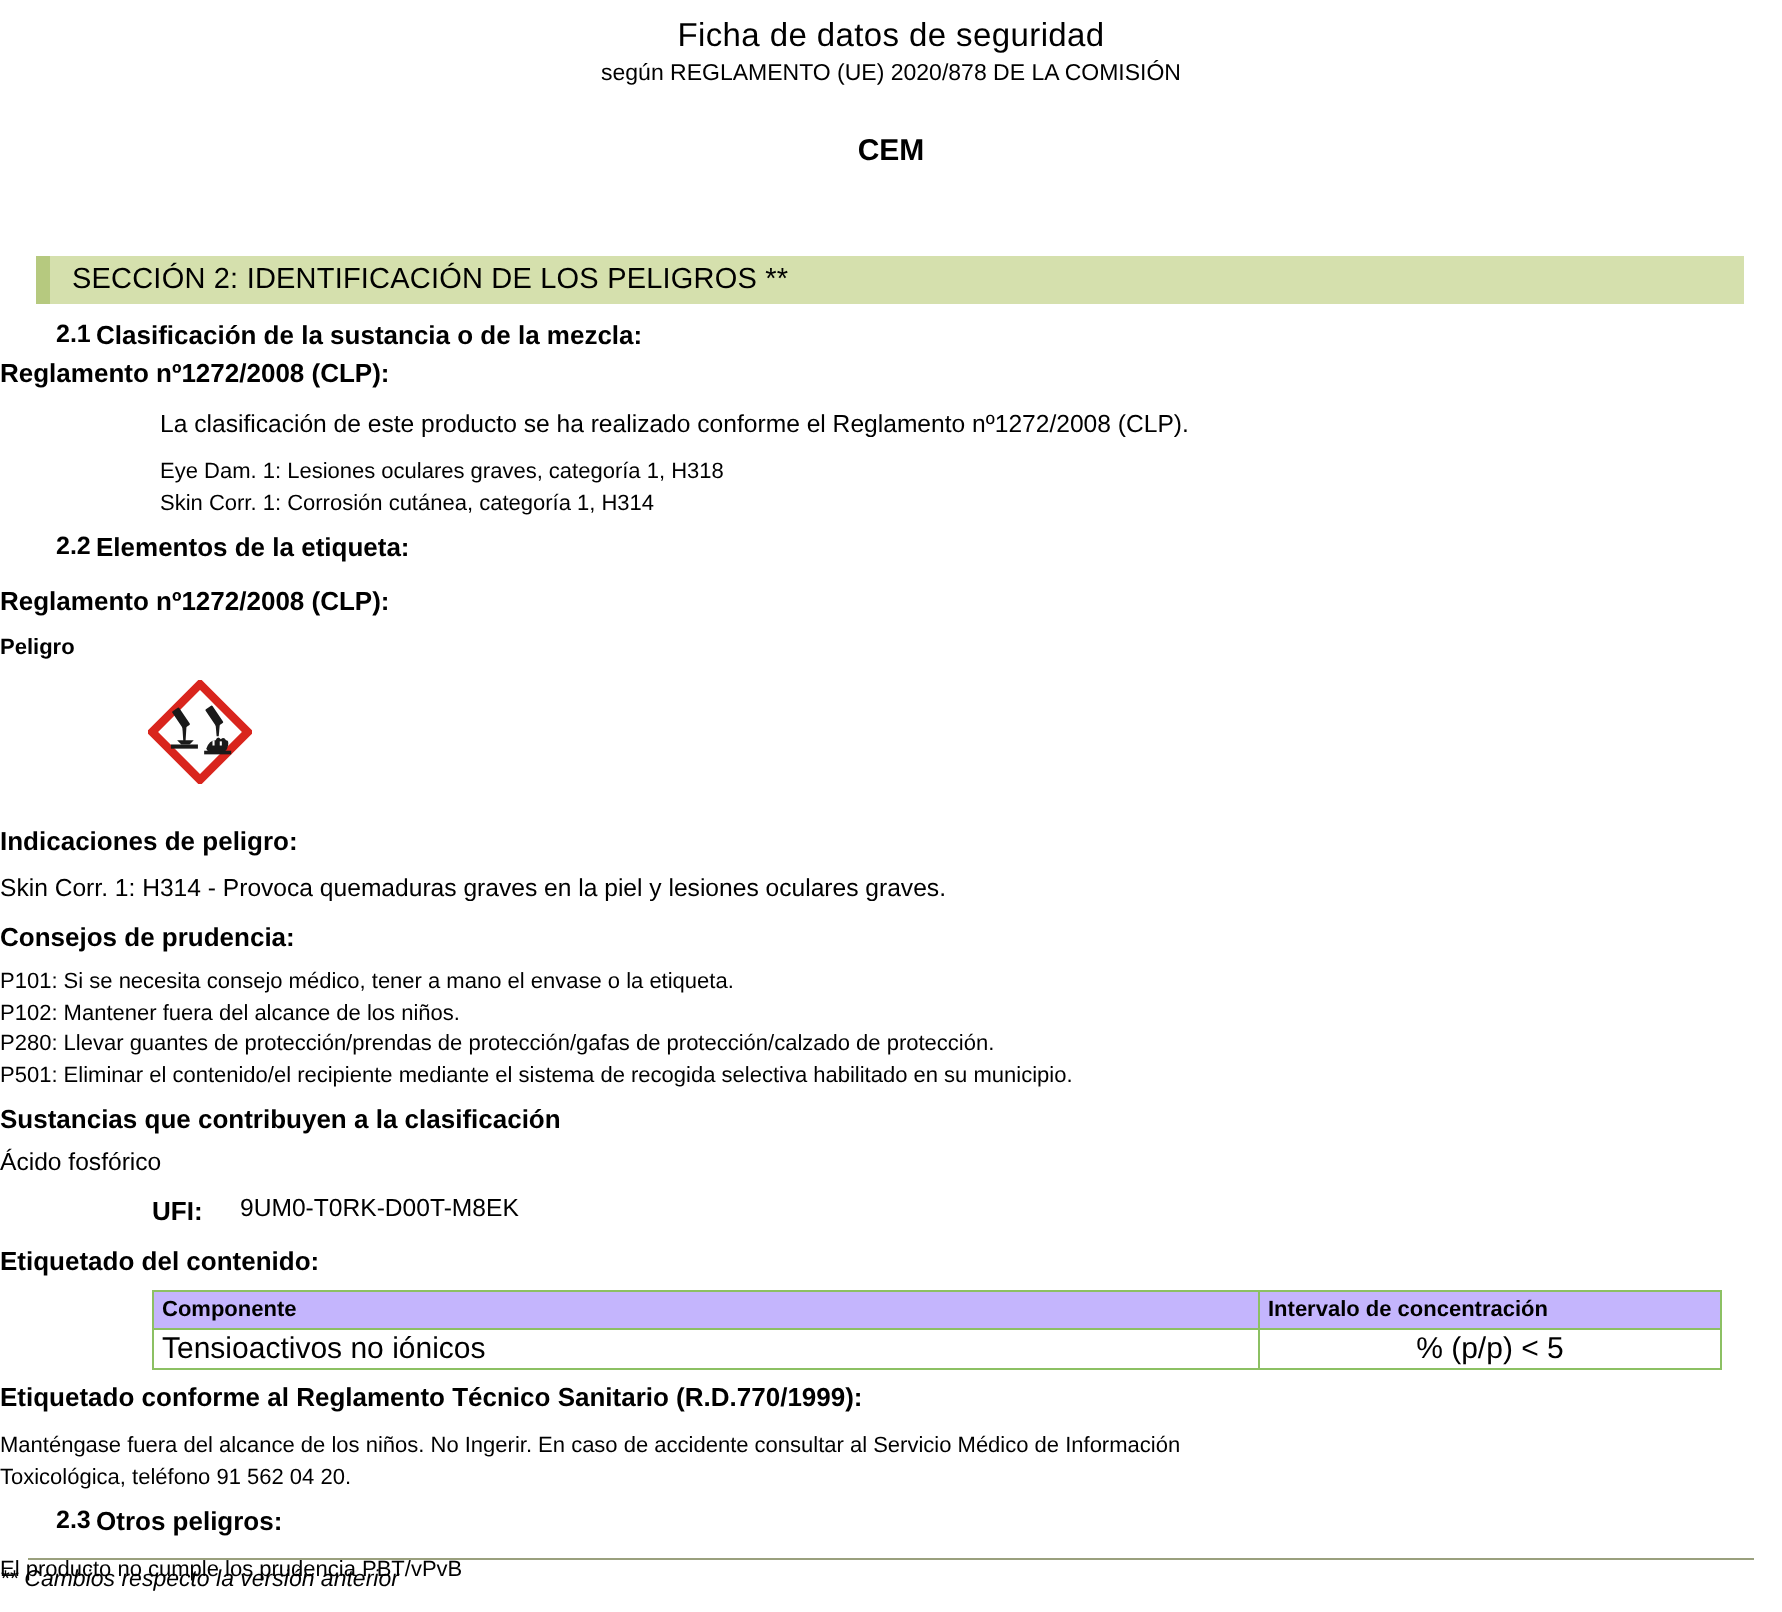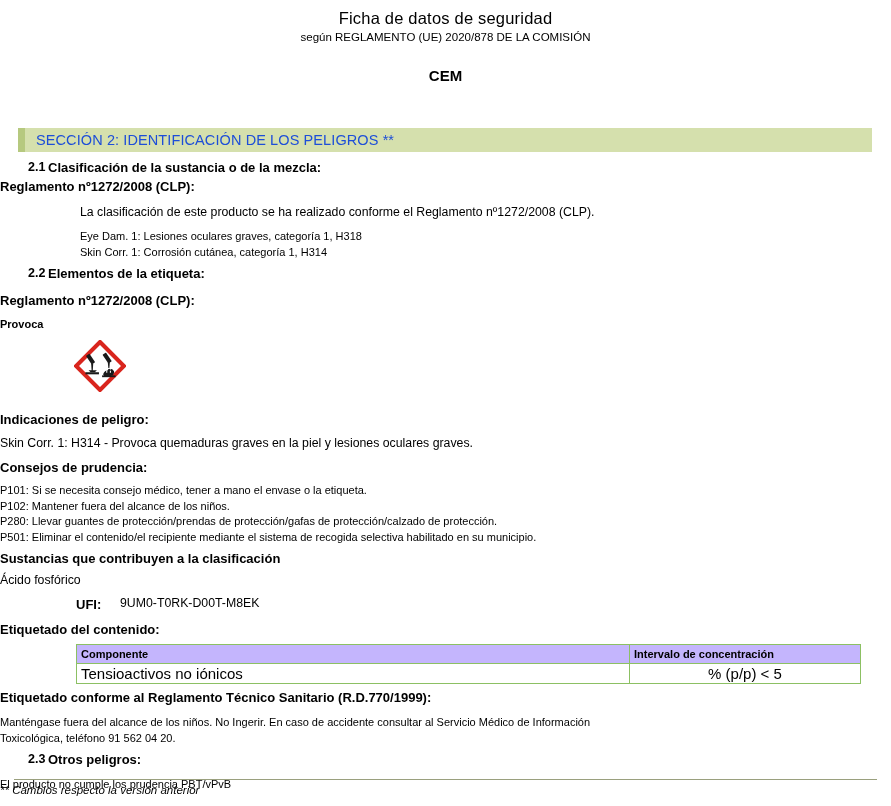--- a/index.html
+++ b/index.html
@@ -45,21 +45,21 @@
     top: 128px;
     width: 854px;
     height: 24px;
     background: #d5e0ad;
     border-left: 7px solid #b6c97f;
     box-sizing: border-box;
     display: flex;
     align-items: center;
   }
   .section-banner-title {
-    color: #1d4ed8;
+    color: #000000;
     font-size: 14.5px;
     padding-left: 11px;
     letter-spacing: 0.1px;
     white-space: nowrap;
   }
 
   
   .content {
     position: absolute;
     left: 0;
@@ -205,21 +205,21 @@
     <div class="num">2.2</div>
     <div class="num-title">Elementos de la etiqueta:</div>
   </div>
 
   <div class="sp-8"></div>
 
   <div class="lvl1 subhead">Reglamento nº1272/2008 (CLP):</div>
 
   <div class="sp-6"></div>
 
-  <div class="lvl1 subhead-sm">Provoca</div>
+  <div class="lvl1 subhead-sm">Peligro</div>
 
   <div class="pictogram-wrap">
     <svg width="52" height="52" viewBox="0 0 100 100">
       <polygon points="50,4 96,50 50,96 4,50" fill="#ffffff" stroke="#d9251d" stroke-width="8" stroke-linejoin="miter"></polygon>
       <g fill="#1a1a1a">
 
         <rect x="22" y="62" width="26" height="4"></rect>
 
         <g transform="rotate(-34 34 40)">
           <rect x="30" y="26" width="8" height="20" rx="1"></rect>

